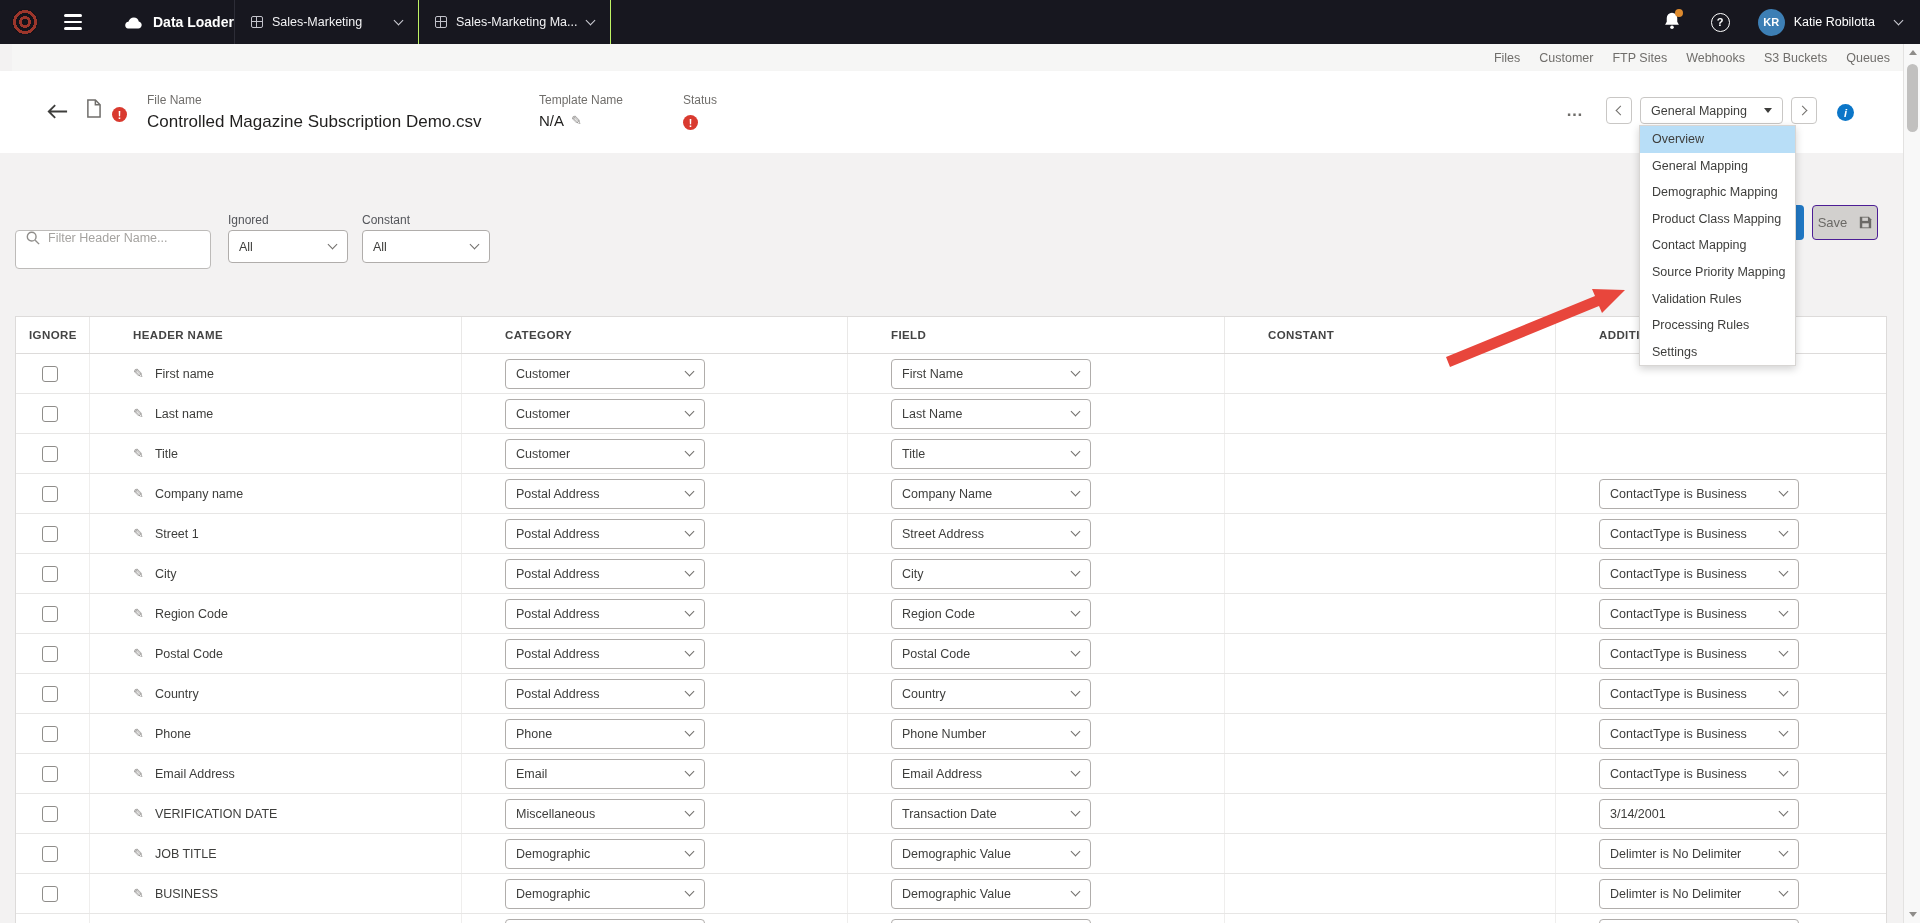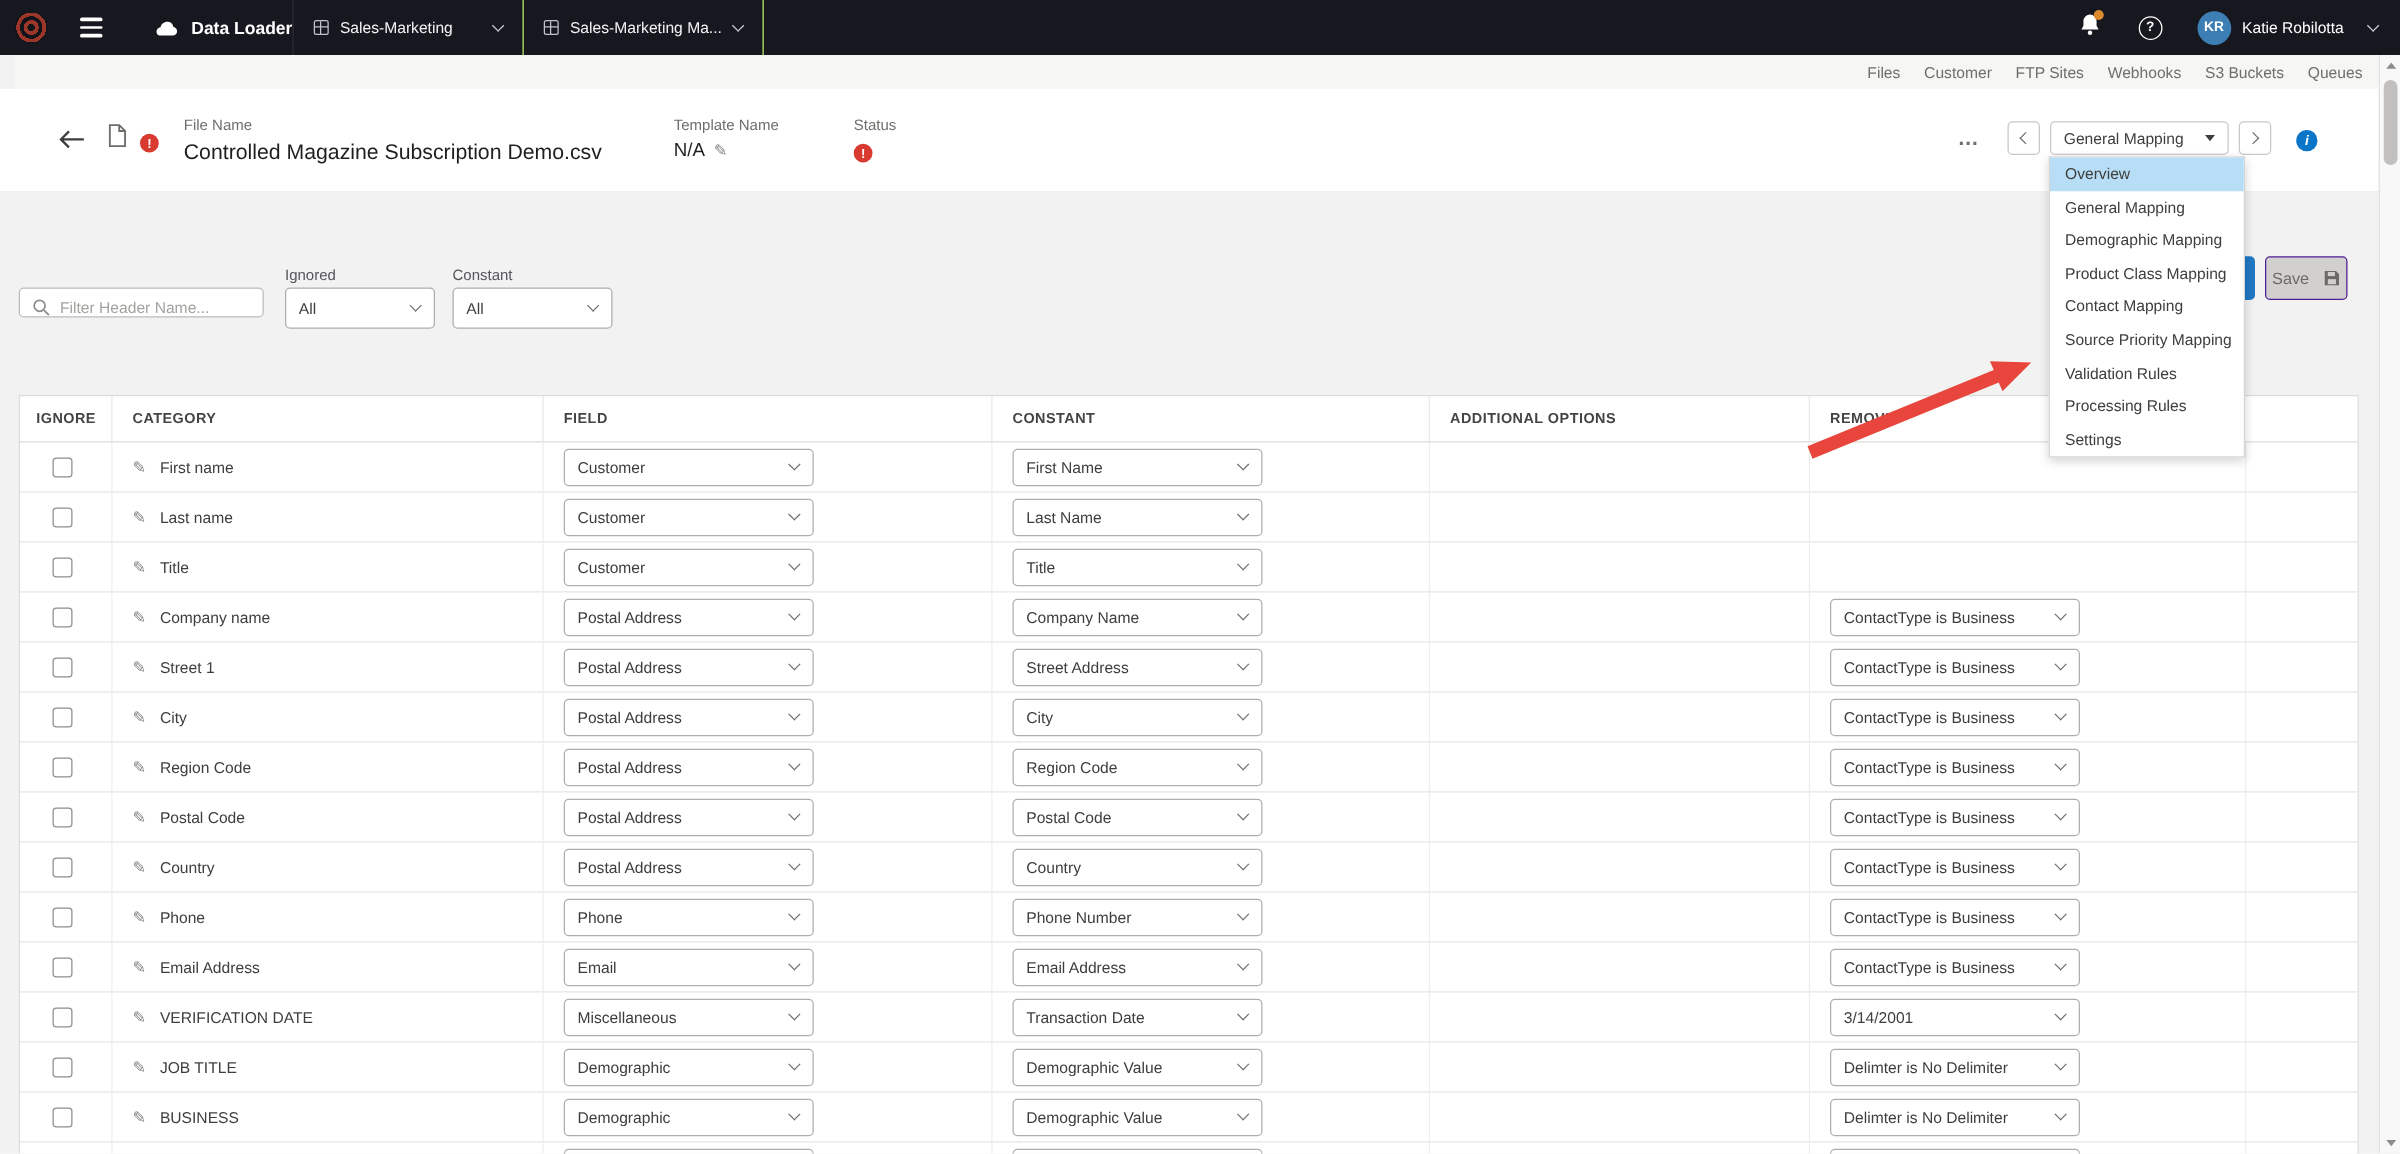--- a/index.html
+++ b/index.html
@@ -81,22 +81,22 @@
   .menu-item { padding:6px 12px; font-size:12.5px; line-height:14.6px; color:#3e3e3c;
     cursor:pointer; white-space:nowrap; }
   .menu-item.selected { background:#b8def7; }
 
   
   .anno-arrow { position:absolute; left:0; top:0; width:1920px; height:923px; z-index:80; pointer-events:none; }
 
   
   .body { position:absolute; left:0; top:153px; width:1903px; height:770px; background:#f3f2f2; }
 
-  .search-box { position:absolute; left:15px; top:77px; width:196px; height:24px; background:#fff;
-    border:1px solid #bdbbb9; border-radius:4px; display:flex; align-items:flex-end; padding:0 8px 0 10px; }
+  .search-box { position:absolute; left:15px; top:77px; width:196px; height:39px; background:#fff;
+    border:1px solid #bdbbb9; border-radius:4px; display:flex; align-items:flex-start; padding:0 8px 0 10px; }
   .search-box input { border:none; outline:none; width:100%; font-size:12.5px; color:#3e3e3c;
     margin-left:8px; font-family:"Liberation Sans",sans-serif; background:transparent; }
   .search-box input::placeholder { color:#a5a3a0; }
   .filt-label { position:absolute; top:60px; font-size:12px; color:#54565b; }
   .lbl-ignored { left:228px; } .lbl-constant { left:362px; }
 
   .dd { display:flex; align-items:center; background:#fff; border:1px solid #b0adab; border-radius:4px;
     padding:0 11px 0 10px; font-size:12.5px; color:#3e3e3c; cursor:pointer; }
   .dd-text { flex:1; white-space:nowrap; overflow:hidden; }
   .dd-caret { width:7px; height:7px; border-right:1.6px solid #706e6b; border-bottom:1.6px solid #706e6b;
@@ -106,21 +106,21 @@
 
   .hidden-blue-btn { position:absolute; left:1700px; top:52px; width:104px; height:35px;
     background:#2178c4; border-radius:4px; z-index:10; cursor:pointer; border:none; }
   .save-btn { position:absolute; left:1812px; top:52px; width:66px; height:35px; background:#d2d0ce;
     border:1px solid #4c1d95; border-radius:4px; color:#6b6966; font-size:13px; display:flex;
     align-items:center; justify-content:center; gap:12px; z-index:10; cursor:default; }
 
   
   .maptable { position:absolute; left:15px; top:163px; width:1872px; background:#fff;
     border:1px solid #dddbda; }
-  .thead, .trow { display:grid; grid-template-columns:74px 345px 359px 350px 304px 349px 89px; }
+  .thead, .trow { display:grid; grid-template-columns:74px 345px 359px 350px 304px 349px 89px;gap:27px; }
   .thead { height:37px; border-bottom:1px solid #dddbda; }
   .th { display:flex; align-items:center; font-size:11.5px; font-weight:bold; color:#444;
     letter-spacing:.4px; padding-left:16px; border-right:1px solid #e9e8e7; }
   .th:last-child { border-right:none; }
   .th.col-ignore { padding-left:13px; }
   .trow { height:40px; border-bottom:1px solid #e7e6e5; }
   .td { display:flex; align-items:center; padding-left:16px; border-right:1px solid #efeeed; overflow:hidden; }
   .td:last-child { border-right:none; }
   .td.col-ignore { padding-left:26px; }
   .cb { width:16px; height:16px; border:1px solid #8f8d8a; border-radius:3px; background:#fff; cursor:pointer; flex:none; }
@@ -274,20 +274,21 @@
             <path fill="#6b6966" d="M1 1h11l3 3v11H1z"></path>
             <rect x="4" y="2" width="7" height="4" fill="#d2d0ce"></rect>
             <rect x="4" y="9" width="8" height="5" fill="#d2d0ce"></rect>
           </svg>
       </span>
     </div>
 
     <div class="maptable">
       <div class="thead">
         <div class="th col-ignore">IGNORE</div>
+        <div class="th">HEADER NAME</div>
         <div class="th">CATEGORY</div>
         <div class="th">FIELD</div>
         <div class="th">CONSTANT</div>
         <div class="th">ADDITIONAL OPTIONS</div>
         <div class="th">REMOVE</div>
       </div>
       <div class="tbody">
           <div class="trow">
             <div class="td col-ignore">
               <span class="cb"></span>

